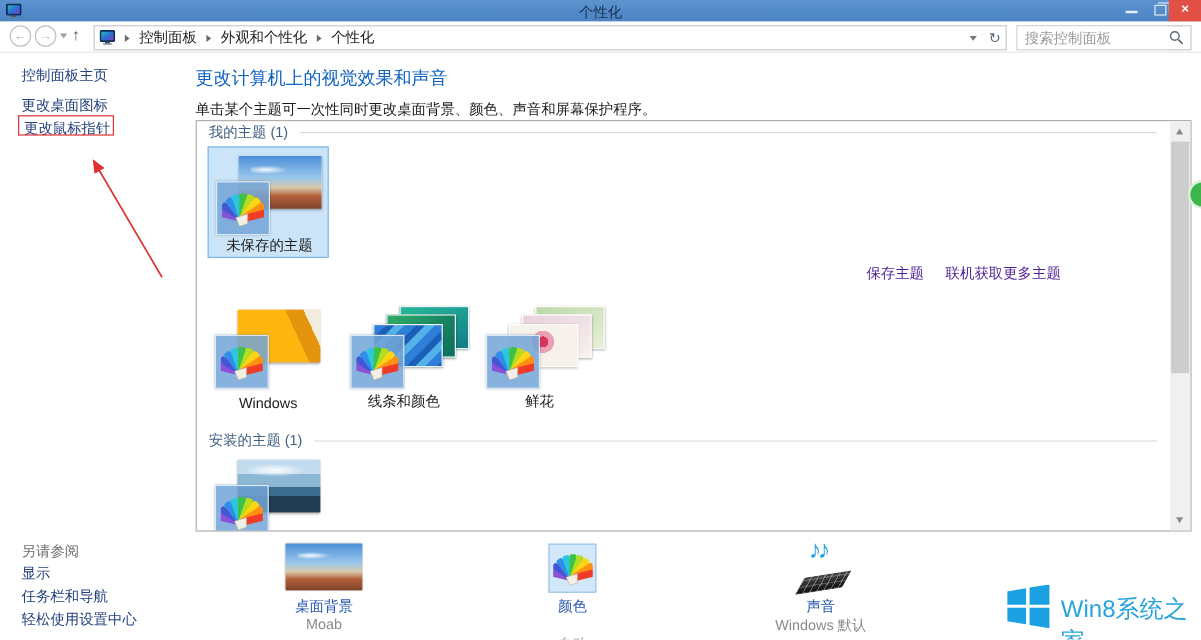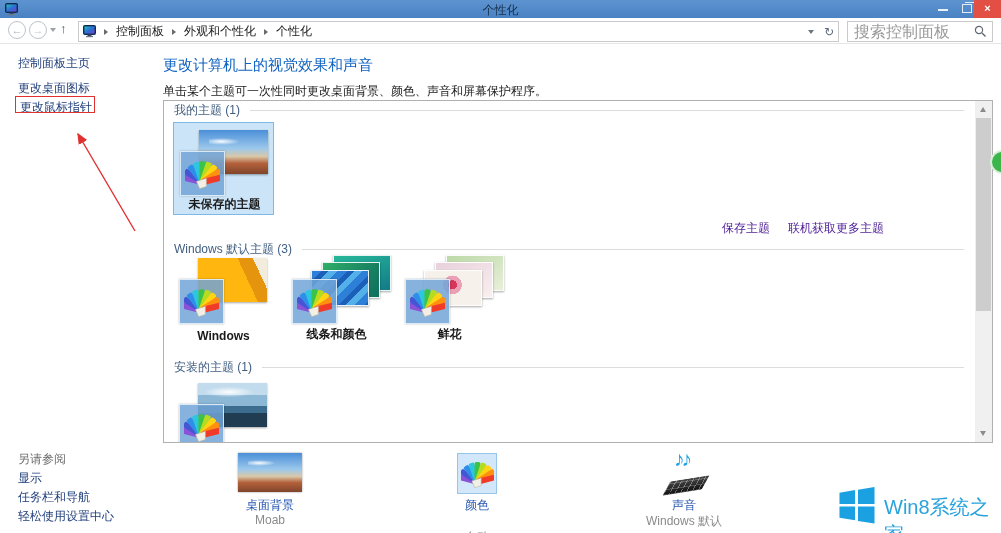--- a/index.html
+++ b/index.html
@@ -38,21 +38,21 @@
   .crumb-sep { width:0; height:0; border-top:3.5px solid transparent; border-bottom:3.5px solid transparent;
     border-left:4px solid #6b6b6b; margin:0 8px; }
   .crumb { color:#1a1a1a; cursor:default; }
   .addr-right { margin-left:auto; display:flex; align-items:center; gap:10px; color:#5a6570; }
   .addr-dd { width:0; height:0; border-left:3.5px solid transparent; border-right:3.5px solid transparent;
     border-top:4px solid #6b7680; }
   .addr-refresh { font-size:12px; color:#5a6a7a; }
   .searchbox { position:absolute; left:847px; top:3px; width:146px; height:21px;
     border:1px solid #cacaca; background:#fff; }
   .searchbox input { position:absolute; left:0; top:0; width:124px; height:19px; border:none; outline:none;
-    padding:0 0 0 6px; font-size:16px; color:#555; font-family:Liberation Sans, sans-serif; }
+    padding:0 0 0 6px; font-size:12px; color:#555; font-family:Liberation Sans, sans-serif; }
   .searchbox input::placeholder { color:#9a9a9a; }
   .search-glyph { position:absolute; right:5px; top:3px; }
   
   .side-link { position:absolute; color:#23417c; cursor:pointer; }
   .hl-box { position:absolute; left:15px; top:96px; width:80px; height:17px;
     border:1px solid #e03030; }
   .red-arrow { position:absolute; left:0; top:0; width:170px; height:250px; overflow:visible; pointer-events:none; }
   
   .heading { position:absolute; left:163px; top:56px; font-size:15px; color:#0f62c0; }
   .subheading { position:absolute; left:163px; top:83px; color:#1a1a1a; }
@@ -68,21 +68,21 @@
   .photo { position:absolute; left:25px; top:7px; width:69px; height:44px;
     box-shadow:0 1px 2px rgba(0,0,0,.35); }
   .photo-stack { position:absolute; left:25px; top:7px; width:69px; height:44px; }
   .ph { position:absolute; width:58px; height:36px; border:1px solid rgba(255,255,255,.9);
     box-shadow:0 1px 2px rgba(0,0,0,.35); }
   .ph1 { left:22px; top:-3px; } .ph2 { left:11px; top:4px; } .ph3 { left:0; top:12px; }
   .fan-sq { position:absolute; left:6px; top:28px; width:45px; height:45px;
     background:rgba(114,165,215,.85); border:1px solid rgba(240,248,255,.8);
     box-shadow:0 0 2px rgba(0,0,0,.25); }
   .fan-sq svg { position:absolute; left:4px; top:4px; width:35px; height:35px; }
-  .theme-label { position:absolute; left:-6px; bottom:1px; width:113px; text-align:center; color:#1a1a1a;font-weight:bold; }
+  .theme-label { position:absolute; left:-6px; bottom:1px; width:113px; text-align:center; color:#1a1a1a; }
   .pic-desert { background:linear-gradient(180deg,#4b8fd8 0%,#9cc8ec 42%,#d8c8a8 60%,#b4603a 76%,#7e452c 100%);
     background-blend-mode:normal; }
   .pic-desert::after { content:""; position:absolute; left:15%; top:18%; width:45%; height:16%;
     background:radial-gradient(ellipse at 40% 50%, rgba(255,255,255,.95), rgba(255,255,255,0) 70%); }
   .pic-windows { background:linear-gradient(245deg,#f2ecdc 0 16%,#e5940d 16% 33%,#ffb70f 33% 100%); }
   .pic-lines1 { background:repeating-linear-gradient(135deg,#2e7fd8 0 7px,#1b5fb8 7px 12px,#54b0e8 12px 18px); }
   .pic-lines2 { background:linear-gradient(160deg,#27b89a,#127a88); }
   .pic-lines3 { background:linear-gradient(120deg,#2fae68,#0e6e5e); }
   .pic-flower1 { background:#f6f1ea; }
   .pic-flower1::after { content:""; position:absolute; left:22%; top:8%; width:55%; height:70%;
@@ -240,24 +240,20 @@
       </div>
     </div>
     <div class="theme-label">未保存的主题</div>
   </div>
 
   <div class="theme-links">
     <span>保存主题</span>
     <span>联机获取更多主题</span>
   </div>
 
-  <div class="grp-hdr" style="top:141px;">
-    <span>Windows 默认主题 (3)</span>
-    <span class="rule"></span>
-  </div>
 
   <div class="theme-item" style="left:122px; top:150px;">
     <div class="thumb">
       <div class="photo-stack">
         <div class="ph ph1 pic-lines2"></div>
         <div class="ph ph2 pic-lines3"></div>
         <div class="ph ph3 pic-lines1"></div>
       </div>
       <div class="fan-sq">
         <svg viewBox="0 0 40 40">

